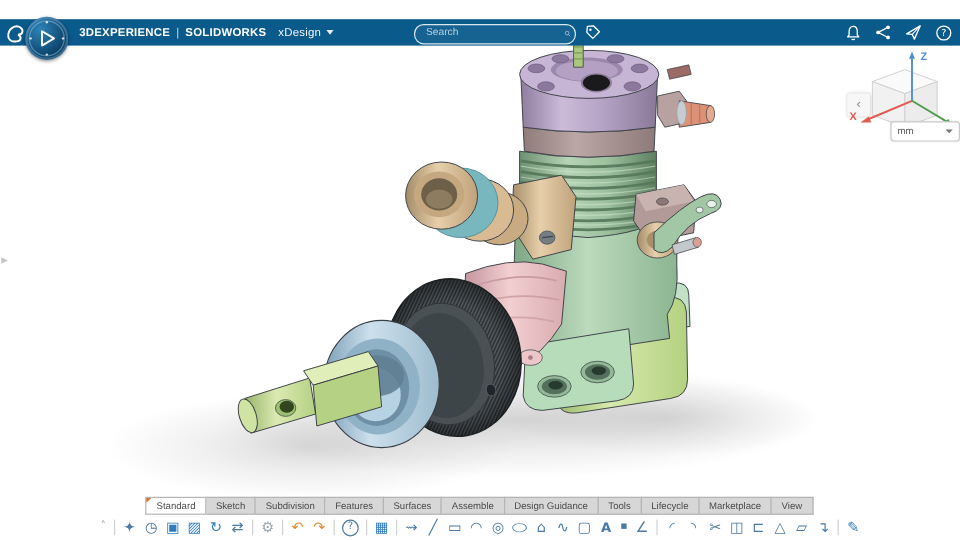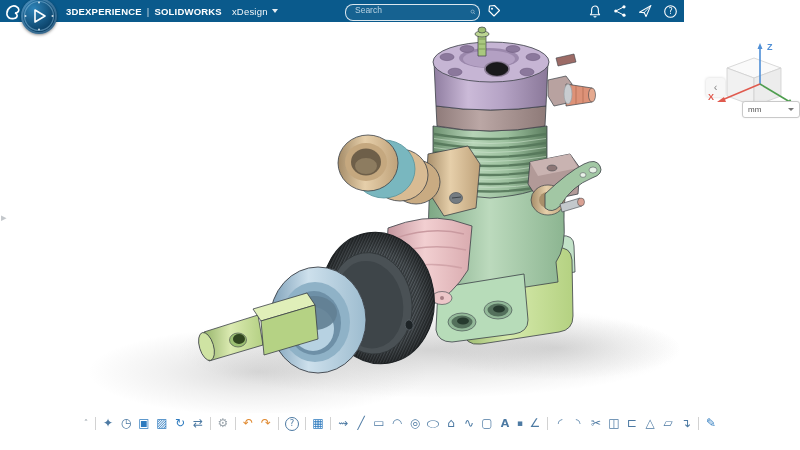--- a/index.html
+++ b/index.html
@@ -1,20 +1,20 @@
 <!DOCTYPE html>
 <html style="--c-header: #0a5a8c; --c-steel: #4d7aa3; --c-blue: #2e7bbf; --c-orange: #e0892f; --c-gray: #9aa4ac; --c-tab-marker: #e0672b; --c-axis-x: #e05a4e; --c-axis-y: #4f9e4f; --c-axis-z: #4f8fd6; --c-model-head: #b7a4c7; --c-model-band: #ac9694; --c-model-fins: #a4c4a6; --c-model-crankcase: #a8cdaa; --c-model-mount: #c6e09b; --c-model-carburetor: #d9bd98; --c-model-oring: #79b7bf; --c-model-front-housing: #eac4c5; --c-model-knurl: #3f4447; --c-model-prop-washer: #b6d0e0; --c-model-shaft: #c6de9d; --c-model-fuel-nipple: #dd9278; --c-model-glow-plug: #a9c87e;"><head>
 <meta charset="utf-8">
 <style>
   html,body{margin:0;padding:0}
   body{width:800px;height:450px;overflow:hidden;position:relative;background:#fff;
        font-family:"Liberation Sans",sans-serif;-webkit-font-smoothing:antialiased}
 
   
-  header{position:absolute;left:0;top:0;width:684px;height:22px;background:var(--c-header,#0a5a8c);
+  header{position:absolute;left:0;top:16px;width:800px;height:22px;background:var(--c-header,#0a5a8c);
          color:#fff;z-index:5}
   .logo{position:absolute;left:4px;top:3px}
   .compass{position:absolute;left:21px;top:-2px;width:36px;height:36px;border-radius:50%;
            background:radial-gradient(circle at 35% 30%,#2e83b8,#0a4066 68%,#062c49);
            box-shadow:0 1px 3px rgba(0,0,0,.45), inset 0 0 0 2px rgba(140,190,225,.35);z-index:6}
   .brand{position:absolute;left:66px;top:0;height:22px;display:flex;align-items:center;font-size:9.5px;
          letter-spacing:.2px;white-space:nowrap}
   .brand .b{font-weight:bold}
   .brand .sep{margin:0 5px;opacity:.75;font-weight:400}
   .brand .app{margin-left:10px;font-weight:400;opacity:.95}
@@ -381,20 +381,33 @@
     </svg>
   </span>
 
   <div class="units">
     <span>mm</span>
     <span class="ucaret"></span>
   </div>
 </main>
 
 <footer>
+  <nav id="tabs">
+      <div class="tab active">Standard</div>
+      <div class="tab">Sketch</div>
+      <div class="tab">Subdivision</div>
+      <div class="tab">Features</div>
+      <div class="tab">Surfaces</div>
+      <div class="tab">Assemble</div>
+      <div class="tab">Design Guidance</div>
+      <div class="tab">Tools</div>
+      <div class="tab">Lifecycle</div>
+      <div class="tab">Marketplace</div>
+      <div class="tab">View</div>
+    </nav>
   <div id="toolbar">
       <span class="ticon small" style="color: rgb(154, 164, 172);">˄</span>
       <span class="tdiv"></span>
       <span class="ticon" style="color: rgb(77, 122, 163);">✦</span>
       <span class="ticon" style="color: rgb(77, 122, 163);">◷</span>
       <span class="ticon" style="color: rgb(46, 123, 191);">▣</span>
       <span class="ticon" style="color: rgb(46, 123, 191);">▨</span>
       <span class="ticon" style="color: rgb(46, 123, 191);">↻</span>
       <span class="ticon" style="color: rgb(77, 122, 163);">⇄</span>
       <span class="tdiv"></span>

